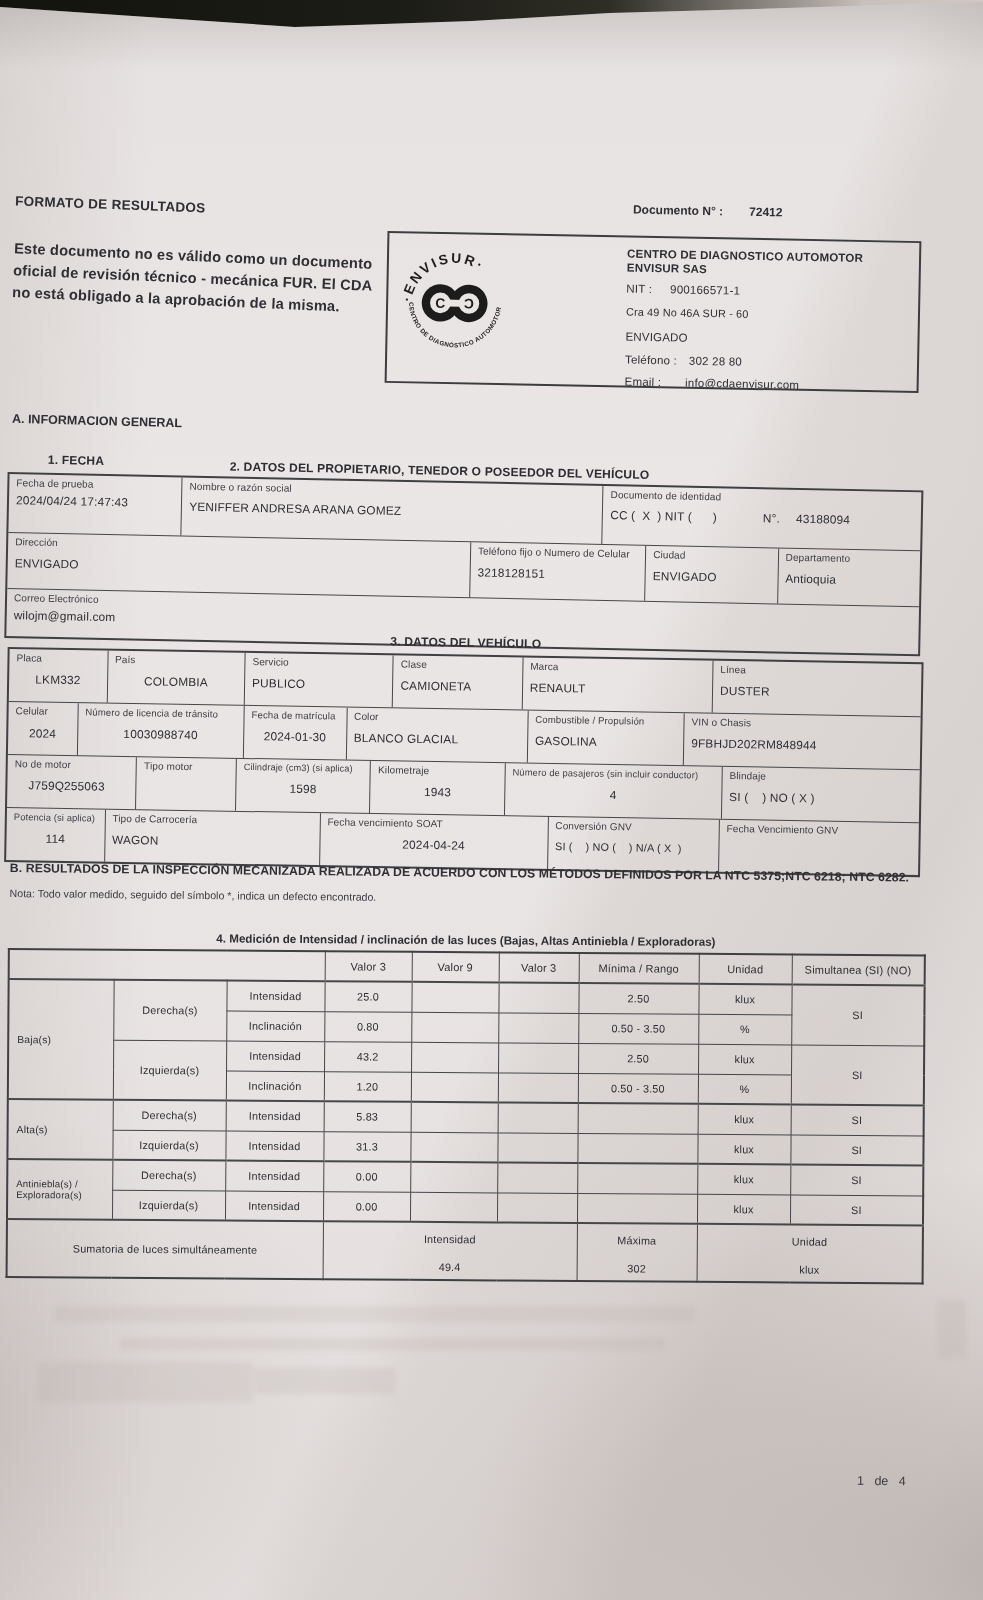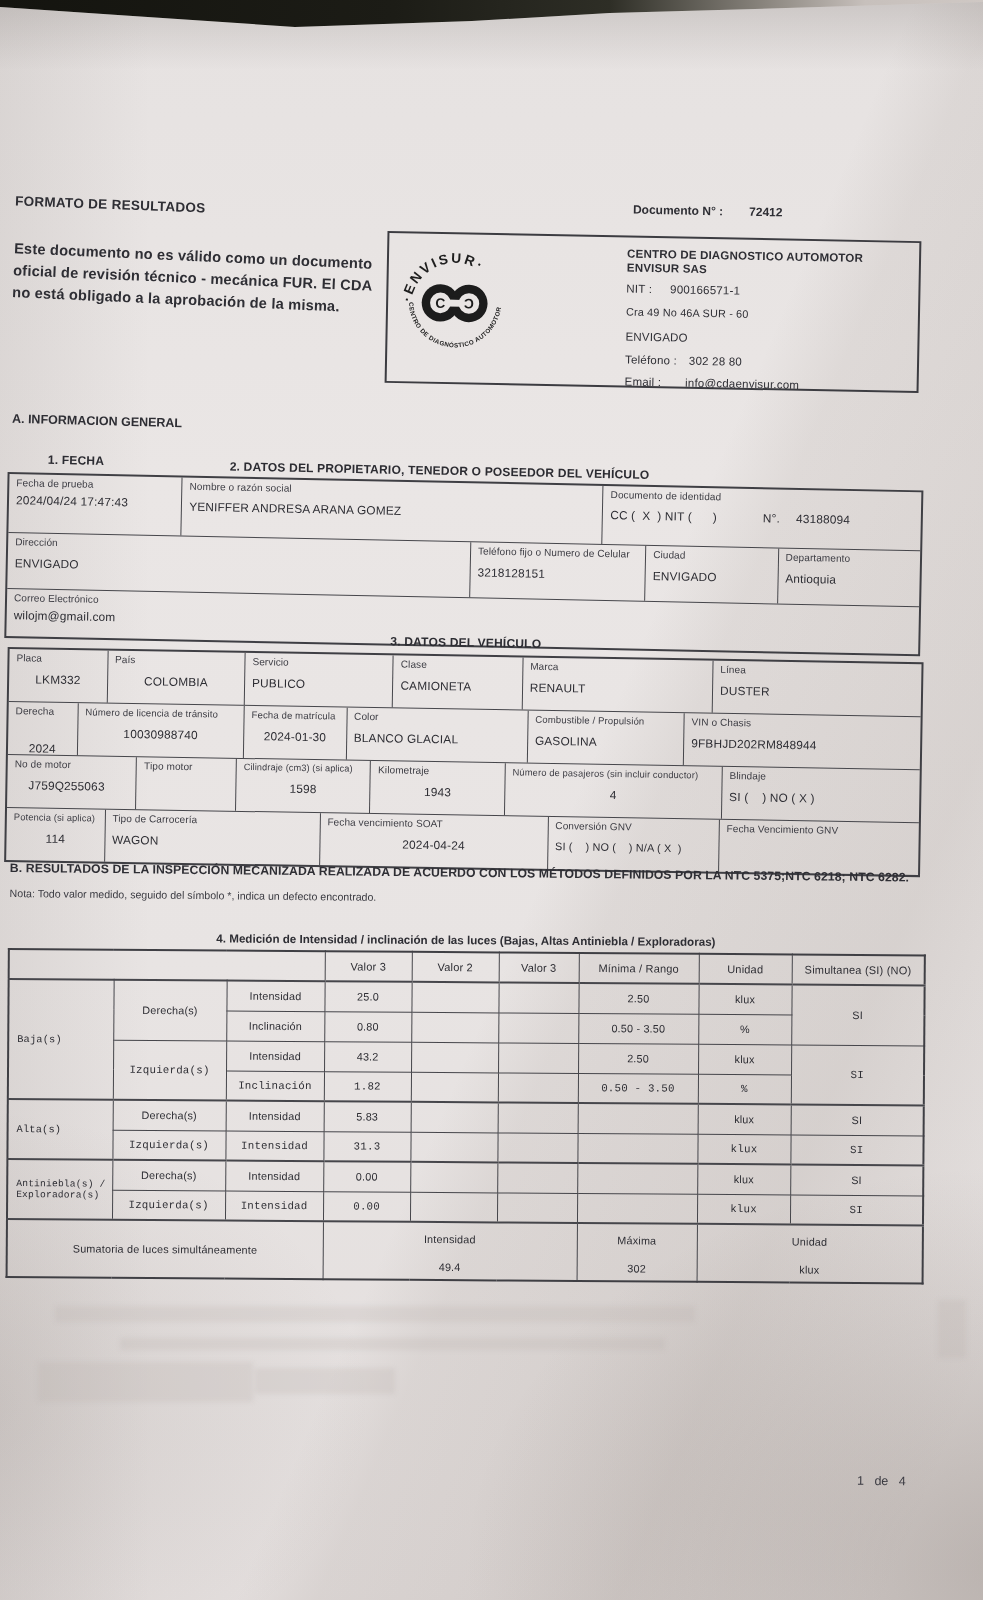--- a/index.html
+++ b/index.html
@@ -32,21 +32,21 @@
   .fcell:last-child{border-right:none;}
   .lbl{font-size:10px;color:#3d3d44;white-space:nowrap;letter-spacing:.1px;}
   .val{font-size:11.8px;color:#2d2d33;margin-top:5px;white-space:pre;letter-spacing:.2px;}
   .val.c{text-align:center;}
   .hdr-sm{font-size:12px;font-weight:bold;color:#2c2c32;letter-spacing:.2px;}
   
   table.lx{border-collapse:collapse;width:916px;table-layout:fixed;border:2.2px solid #3f3f44;}
   table.lx td{border:1.7px solid #46464b;font-size:10.8px;color:#2e2e34;text-align:center;padding:2px 3px;letter-spacing:.2px;}
   table.lx td.gl{text-align:left;padding-left:8px;font-size:10.3px;white-space:pre-line;}
   table.lx tr.hdr td{font-size:11px;border-bottom-width:2.3px;}
-  table.lx td.thick-b{border-bottom-width:2.3px;font-family:Liberation Mono, monospace;}
+  table.lx td.thick-b{border-bottom-width:2.3px;}
   table.lx td.sum{font-size:10.8px;}
   .sum-top{margin-top:4px;}
   .sum-bot{margin-top:16px;}
   
   .ibox{border:2px solid #3c3c41;box-sizing:border-box;}
   .ib-line{display:flex;align-items:baseline;font-size:11.5px;color:#2e2e34;letter-spacing:.2px;}
   .ghosts{position:absolute;filter:blur(2.5px);opacity:.5;}
   .ghost{position:absolute;background:#b7b0ab;opacity:.45;border-radius:2px;}
 </style>
 </head>
@@ -190,22 +190,22 @@
           <div class="lbl">Marca</div>
           <div class="val" style="margin-top:9px;">RENAULT</div>
         </div>
       <div class="fcell" style="width:209px;">
           <div class="lbl">Línea</div>
           <div class="val" style="margin-top:9px;">DUSTER</div>
         </div>
     </div>
     <div class="frow" style="height:52px;">
       <div class="fcell" style="width:70px;">
-          <div class="lbl">Derecha</div>
-          <div class="val c" style="margin-top:25px;">2024</div>
+          <div class="lbl">Celular</div>
+          <div class="val c" style="margin-top:10px;">2024</div>
         </div>
       <div class="fcell" style="width:167px;">
           <div class="lbl" style="font-size:9.6px;">Número de licencia de tránsito</div>
           <div class="val c" style="margin-top:9px;">10030988740</div>
         </div>
       <div class="fcell" style="width:103px;">
           <div class="lbl" style="font-size:9.6px;">Fecha de matrícula</div>
           <div class="val c" style="margin-top:9px;">2024-01-30</div>
         </div>
       <div class="fcell" style="width:182px;">
@@ -288,21 +288,21 @@
         <col style="width:87px">
         <col style="width:80px">
       <col style="width:120px">
         <col style="width:93px">
         <col style="width:133px">
     </colgroup>
     <tbody>
         <tr class="hdr" style="height:30px;">
       <td colspan="3"></td>
       <td>Valor 3</td>
-      <td>Valor 2</td>
+      <td>Valor 9</td>
       <td>Valor 3</td>
       <td>Mínima / Rango</td>
       <td>Unidad</td>
       <td>Simultanea (SI) (NO)</td>
     </tr>
     <tr style="height:30px;">
       <td rowspan="4" class="gl thick-b">Baja(s)</td>
       <td rowspan="2">Derecha(s)</td>
       <td>Intensidad</td>
       <td>25.0</td>
@@ -325,21 +325,21 @@
       <td>Intensidad</td>
       <td>43.2</td>
       <td></td>
       <td></td>
       <td>2.50</td>
       <td>klux</td>
       <td rowspan="2" class="thick-b">SI</td>
     </tr>
     <tr style="height:30px;">
       <td class="thick-b">Inclinación</td>
-      <td class="thick-b">1.82</td>
+      <td class="thick-b">1.20</td>
       <td class="thick-b"></td>
       <td class="thick-b"></td>
       <td class="thick-b">0.50 - 3.50</td>
       <td class="thick-b">%</td>
     </tr>
     <tr style="height:30px;">
       <td rowspan="2" class="gl thick-b">Alta(s)</td>
       <td>Derecha(s)</td>
       <td>Intensidad</td>
       <td>5.83</td>

